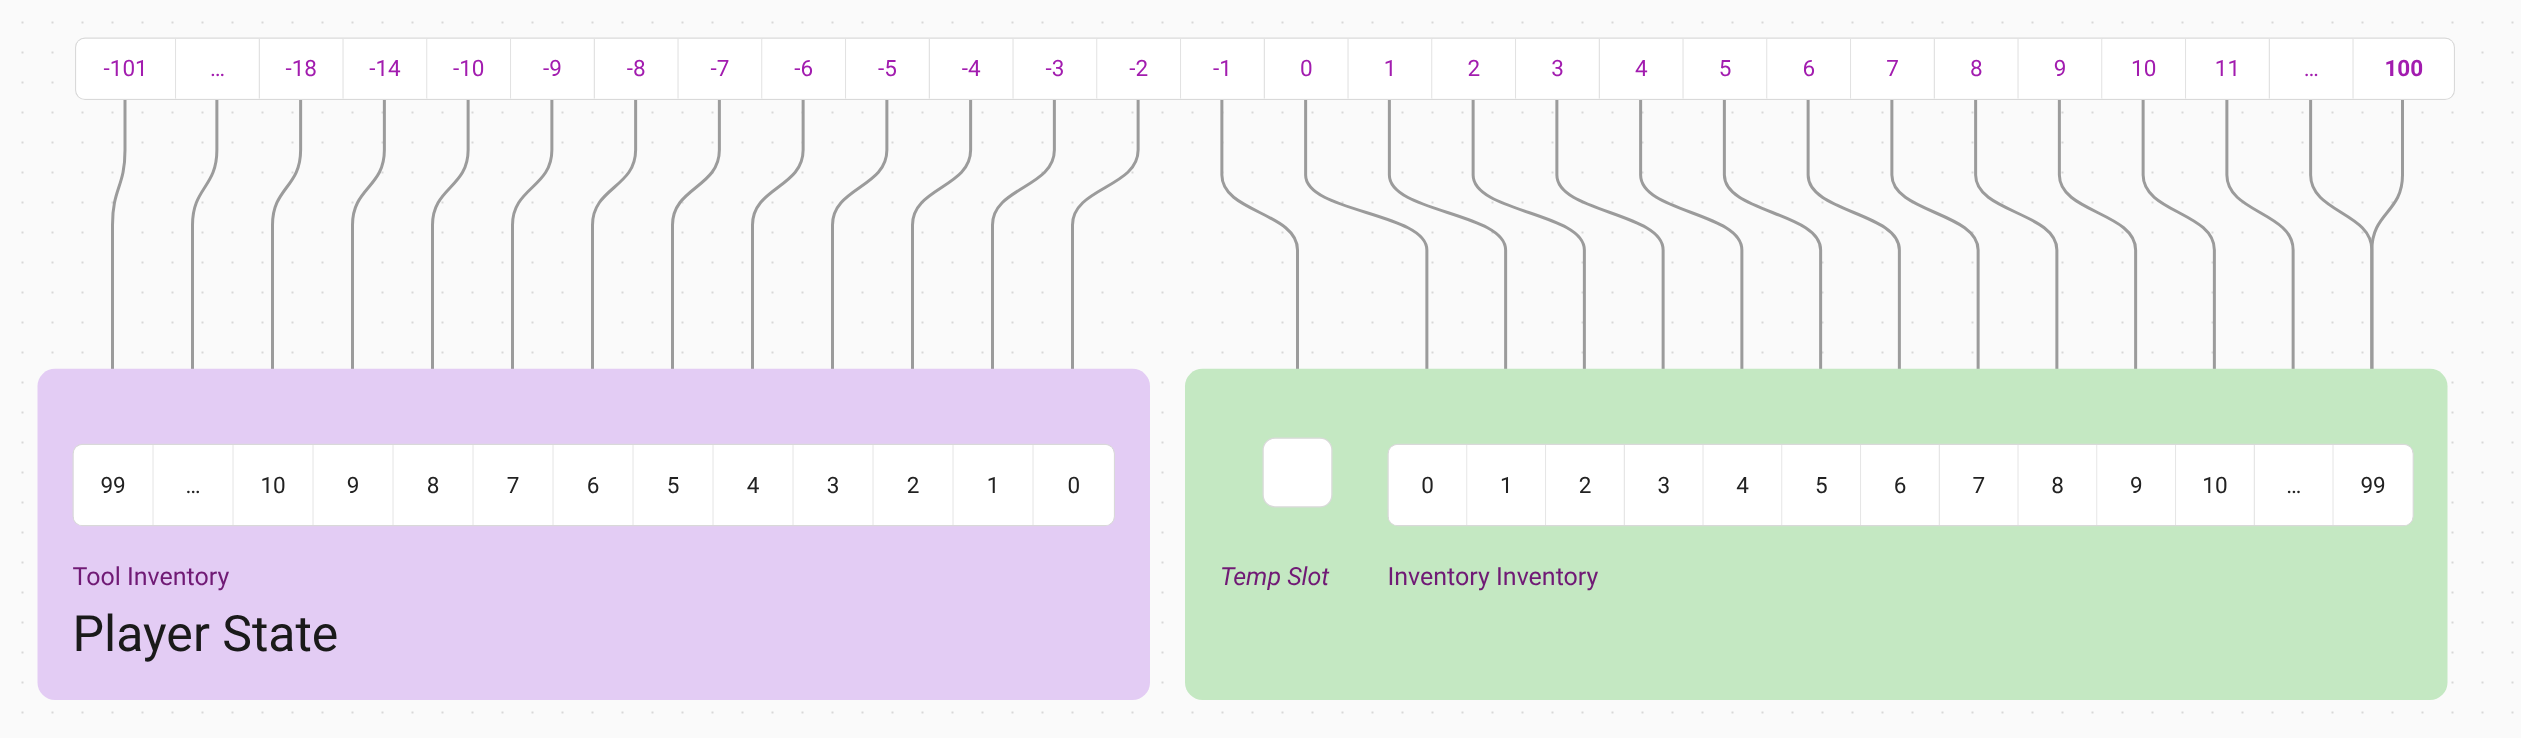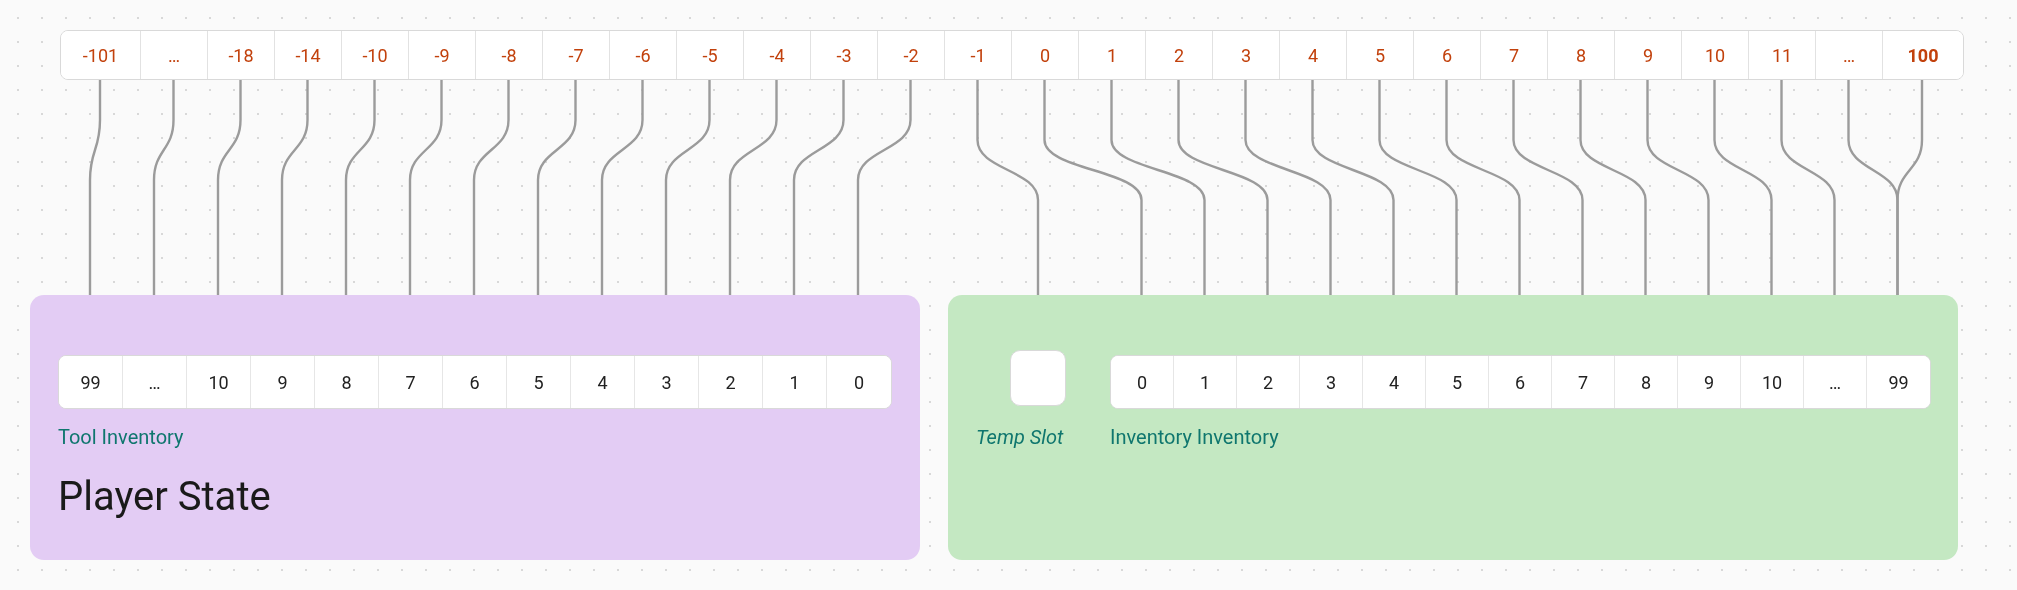--- a/index.html
+++ b/index.html
@@ -31,59 +31,60 @@
     border-radius: 8px;
     overflow: hidden;
     z-index: 3;
   }
   .cell {
     height: 48px;
     display: flex;
     align-items: center;
     justify-content: center;
     font-size: 18px;
-    color: #c2410c;
+    color: #a21caf;
     border-right: 1px solid #e2e2e2;
     background: #fff;
   }
   .cell:last-child { border-right: none; font-weight: bold; }
   
   .panel {
     position: absolute;
     border-radius: 14px;
     z-index: 2;
     padding: 0;
   }
   .panel.purple { background: #e3ccf4; }
   .panel.green  { background: #c4e8c2; }
   .panel-title {
     position: absolute;
     left: 28px;
-    bottom: 40px;
+    bottom: 29px;
     font-size: 40px;
     font-weight: 400;
     color: #1a1a1a;
   }
   .sublabel {
     position: absolute;
     font-size: 20px;
-    color: #0f766e;
+    color: #701a75;
+    margin-top: 24px;
   }
   
   .ministrip {
     position: absolute;
     display: flex;
     background: #fff;
     border: 1px solid #d9d9d9;
     border-radius: 8px;
     overflow: hidden;
     z-index: 3;
   }
   .mcell {
-    height: 52px;
+    height: 64px;
     display: flex;
     align-items: center;
     justify-content: center;
     font-size: 18px;
     color: #222;
     border-right: 1px solid #e6e6e6;
     background: #fff;
   }
   .mcell:last-child { border-right: none; }
   .tempslot {

